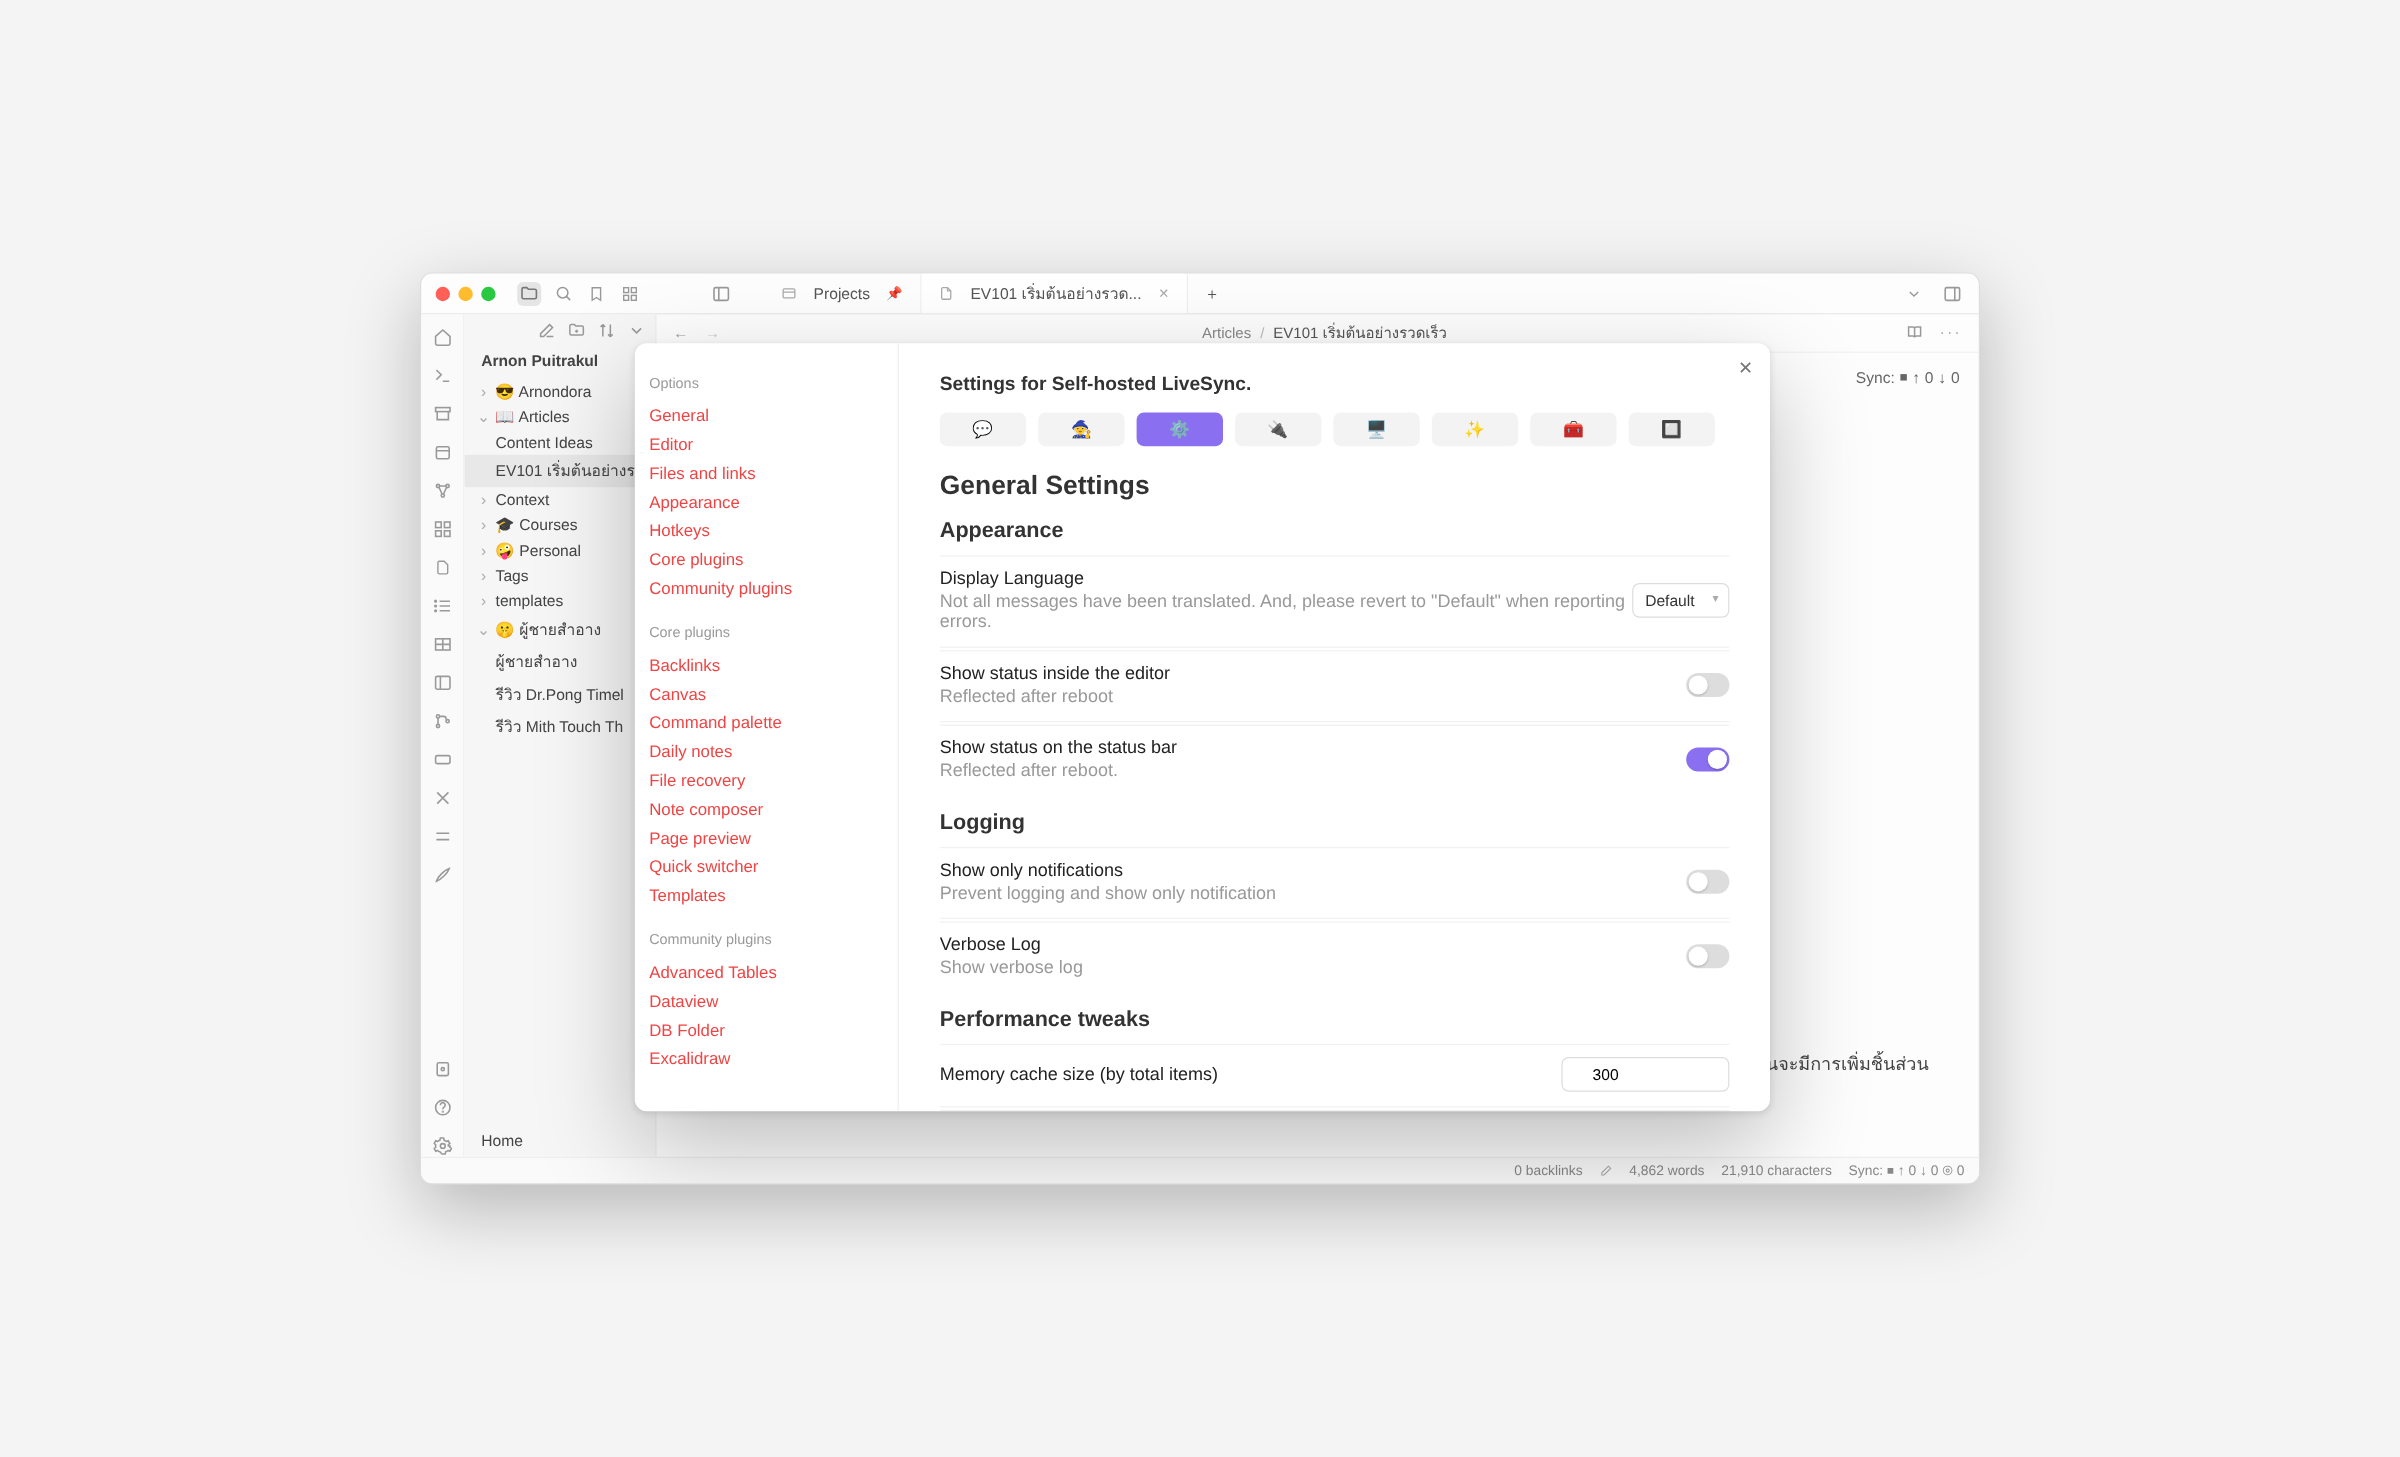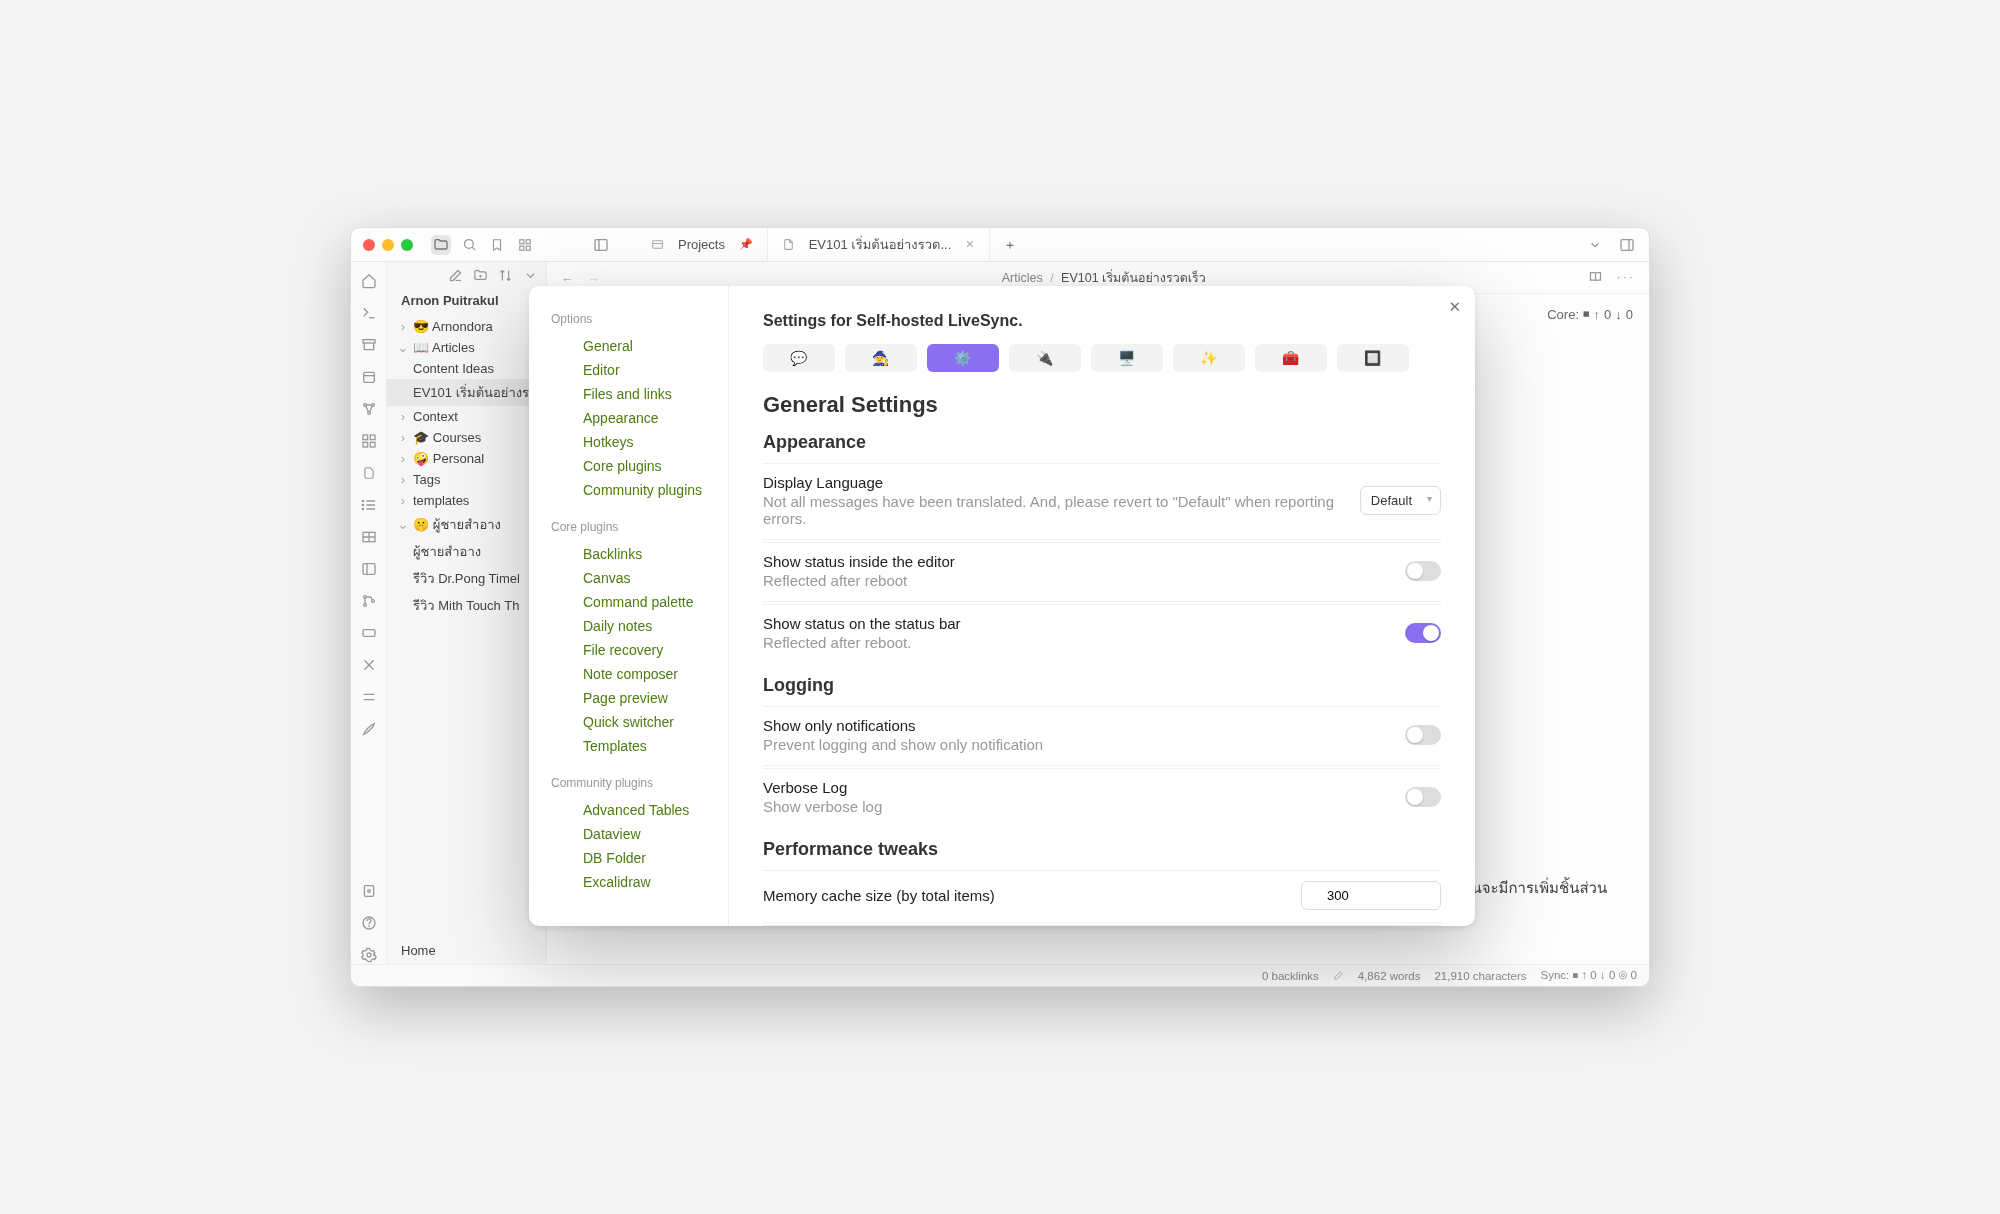--- a/index.html
+++ b/index.html
@@ -101,25 +101,25 @@
   }
 
   
   .modal {
     position:absolute; left:178px; top:58px; width:946px; height:640px;
     background:#fff; border-radius:10px;
     box-shadow:0 30px 80px rgba(0,0,0,0.25), 0 2px 6px rgba(0,0,0,0.1);
     display:flex; overflow:hidden;
   }
   .modal .msb {
-    width:200px; border-right:1px solid #eee; padding:20px 22px; overflow:auto;
+    width:220px; border-right:1px solid #eee; padding:20px 12px; overflow:auto;
     font-size:14px;
   }
   .modal .msb .hdr{ font-size:12px; color:#999; margin:6px 0 8px;}
-  .modal .msb .itm{ padding:4px 0; color:#4d7c0f; cursor:default;margin-left:32px;}
+  .modal .msb .itm{ padding:4px 0; color:#ef4444; cursor:default;}
   .modal .mmain{ flex:1; padding:26px 34px; overflow:auto; position:relative;}
   .modal .close{ position:absolute; top:12px; right:14px; font-size:15px; color:#777; cursor:default;}
   .mm-title{ font-weight:600; font-size:16px; margin-bottom:14px;}
   .tabbtns{ display:flex; gap:10px; margin-bottom:20px;}
   .tabbtn{
     flex:none; width:72px; height:28px; border-radius:6px; background:#f3f3f3;
     display:flex; align-items:center; justify-content:center; font-size:14px;
   }
   .tabbtn.active{ background:#8a70f0; color:#fff;}
   h2.sec{ font-size:22px; font-weight:700; margin:4px 0 14px;}
@@ -444,21 +444,21 @@
           <span>
               <svg width="15" height="15" viewBox="0 0 24 24" fill="none" stroke="#999" stroke-width="2">
                 <path d="M4 4h6a2 2 0 012 2v12a2 2 0 00-2-2H4V4zM20 4h-6a2 2 0 00-2 2v12a2 2 0 012-2h6V4z"></path>
               </svg>
             </span>
           <span style="letter-spacing:2px;">···</span>
         </div>
       </div>
 
       <div class="sync-bar">
-        <span>Core:</span>
+        <span>Sync:</span>
         <span>⏹</span>
         <span>↑</span>
           <span>0</span>
         <span>↓</span>
           <span>0</span>
       </div>
 
       <div class="doc-blur">
         <span>ๆ เราก็เรียกว่า รถ Hybrid นั่นเอง เจ้าตัวรถประเภทนี้ ระบบเครื่องยนต์ ก็ยังคงอยู่เหมือนรถทั่ว ๆ ไปทุกประการเลย แต่ มันจะมีการเพิ่มชิ้นส่วนไฟฟ้าขึ้นมา คือพวก มอเตอร์, Battery เข้ามา</span>
       </div>

